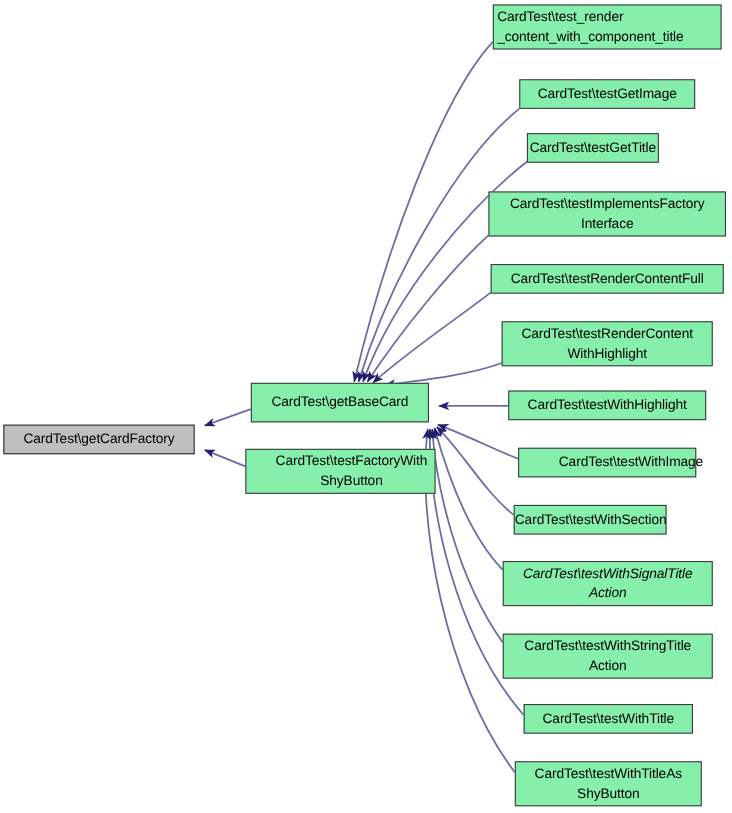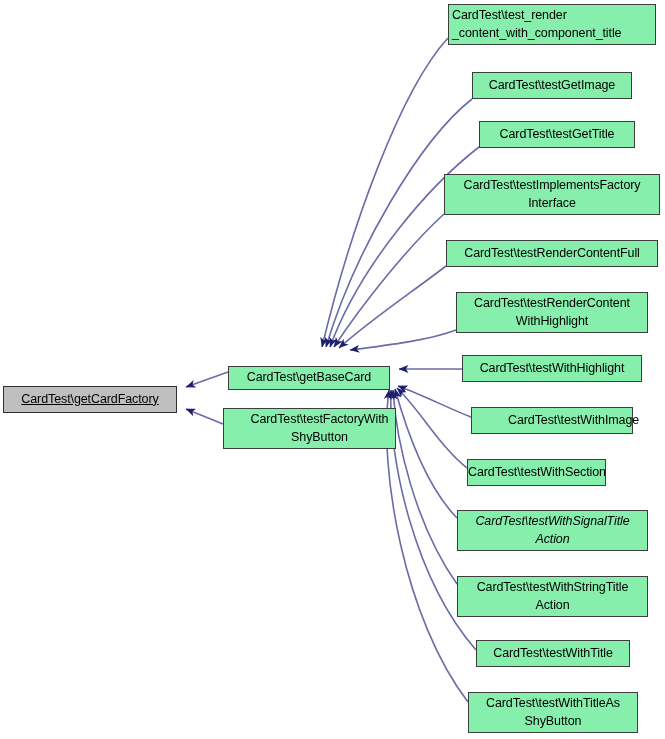--- a/index.html
+++ b/index.html
@@ -77,43 +77,43 @@
 
       <path d="M471,417 C450,409 425,396 398,386"></path>
       <path d="M467,468 C440,447 420,410 397,388"></path>
       <path d="M457,518 C425,485 405,425 395,389"></path>
       <path d="M457,584 C415,525 396,440 393,390"></path>
       <path d="M476,650 C415,580 388,460 391,390"></path>
       <path d="M468,702 C405,620 378,470 389,390"></path>
     </g>
   </svg>
 
-  <div class="node highlight" style="left:3px; top:386px; width:174px; height:27px;text-decoration:underline;">
+  <div class="node highlight" style="left:3px; top:386px; width:174px; height:27px;">
     <span class="label">CardTest\getCardFactory</span>
   </div>
 
-  <div class="node" style="left:228px; top:366px; width:162px; height:24px;">
+  <div class="node" style="left:228px; top:348px; width:162px; height:36px;">
     <span class="label">CardTest\getBaseCard</span>
   </div>
 
   <div class="node" style="left:223px; top:408px; width:173px; height:41px;padding-left:20px;">
     <span class="label">CardTest\testFactoryWith
 ShyButton</span>
   </div>
 
   <div class="node" style="left:448px; top:4px; width:208px; height:41px; text-align:left;">
     <span class="label" style="text-align:left;">CardTest\test_render
 _content_with_component_title</span>
   </div>
 
   <div class="node" style="left:472px; top:72px; width:160px; height:27px;">
     <span class="label">CardTest\testGetImage</span>
   </div>
 
-  <div class="node" style="left:479px; top:121px; width:156px; height:27px;">
+  <div class="node" style="left:479px; top:121px; width:120px; height:27px;">
     <span class="label">CardTest\testGetTitle</span>
   </div>
 
   <div class="node" style="left:444px; top:174px; width:216px; height:41px;">
     <span class="label">CardTest\testImplementsFactory
 Interface</span>
   </div>
 
   <div class="node" style="left:446px; top:240px; width:212px; height:27px;">
     <span class="label">CardTest\testRenderContentFull</span>

